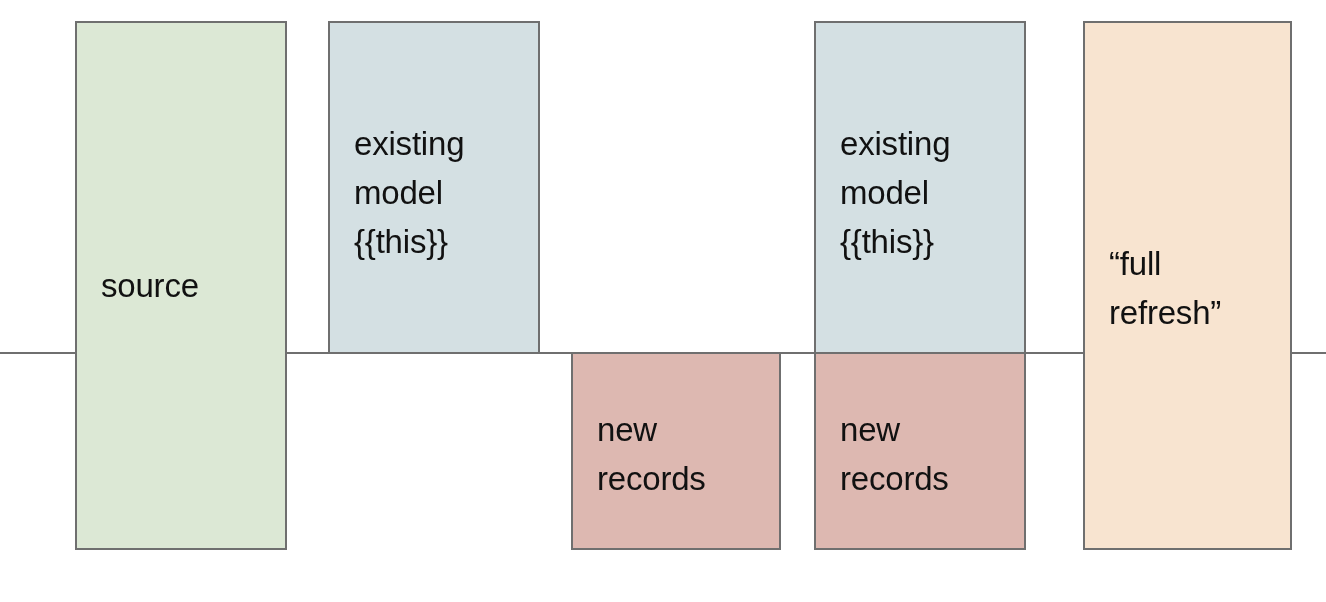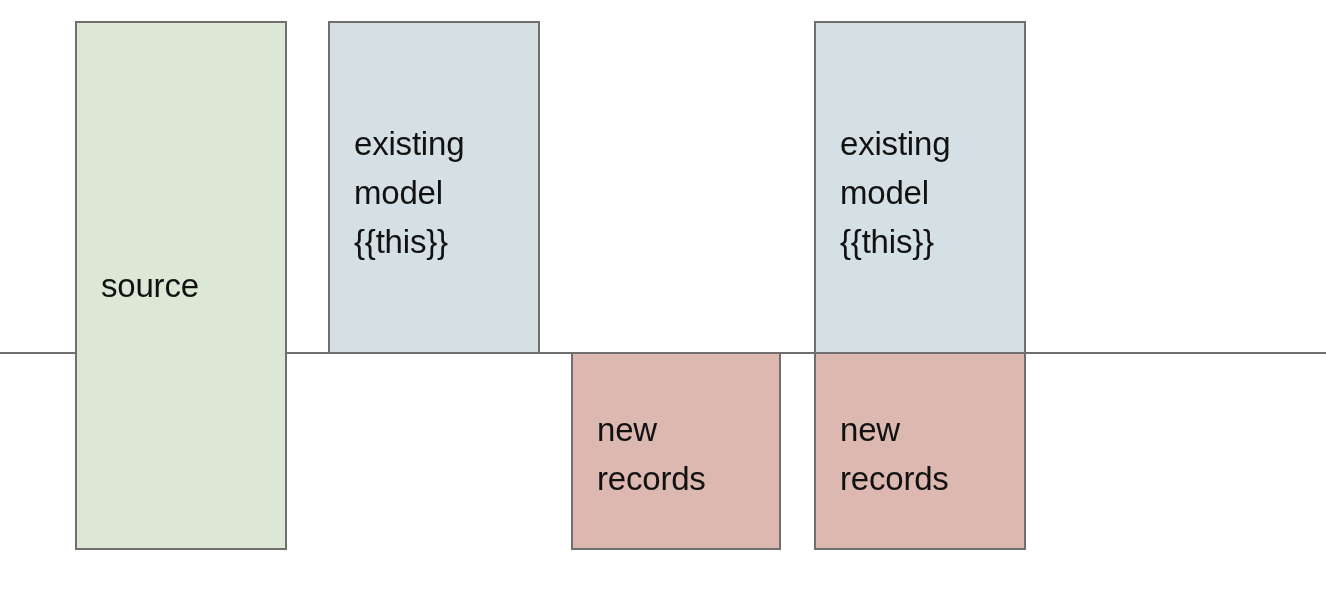--- a/index.html
+++ b/index.html
@@ -84,14 +84,18 @@
     <span class="label">existing
 model
 {{this}}</span>
   </div>
 
   <div class="node" id="node-new-2">
     <span class="label">new
 records</span>
   </div>
 
+  <div class="node" id="node-full-refresh">
+    <span class="label">“full
+refresh”</span>
+  </div>
 
 </div>
 
 </body></html>

